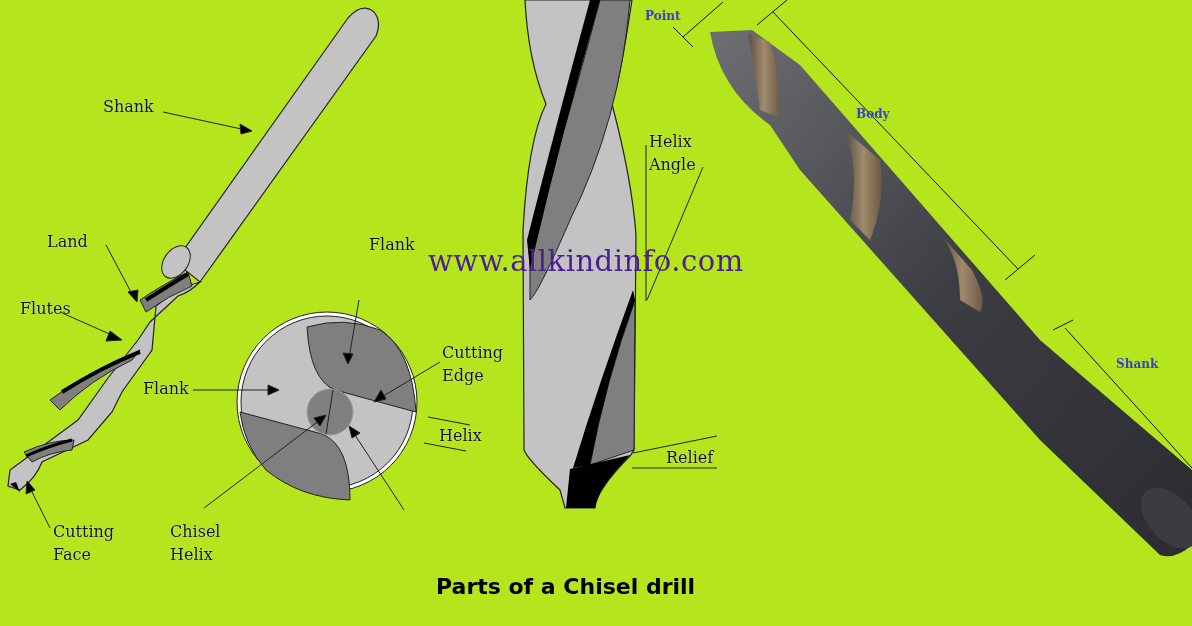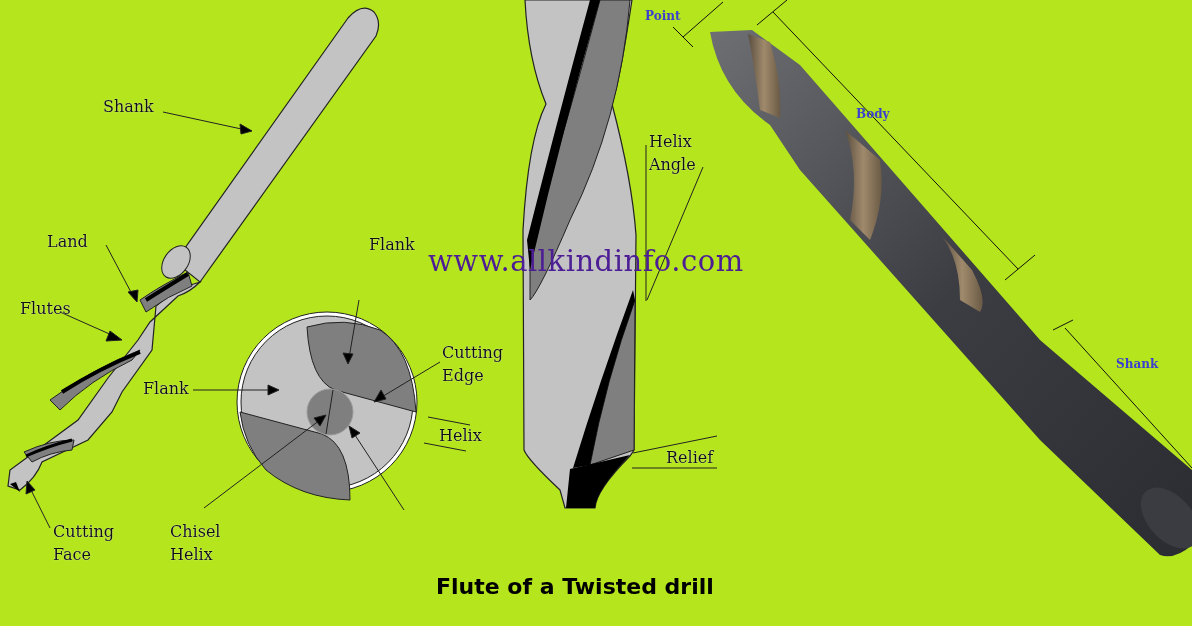--- a/index.html
+++ b/index.html
@@ -130,14 +130,14 @@
   <div class="lbl" style="left:649px;top:130px;">Helix
 Angle</div>
   <div class="lbl" style="left:666px;top:446px;">Relief</div>
 
   <div class="blue" style="left:645px;top:9px;">Point</div>
   <div class="blue" style="left:856px;top:107px;">Body</div>
   <div class="blue" style="left:1116px;top:357px;">Shank</div>
 
   <div class="wm">www.allkindinfo.com</div>
 
-  <div class="caption">Flute of a Twisted drill</div>
+  <div class="caption">Parts of a Chisel drill</div>
 </div>
 
 </body></html>

